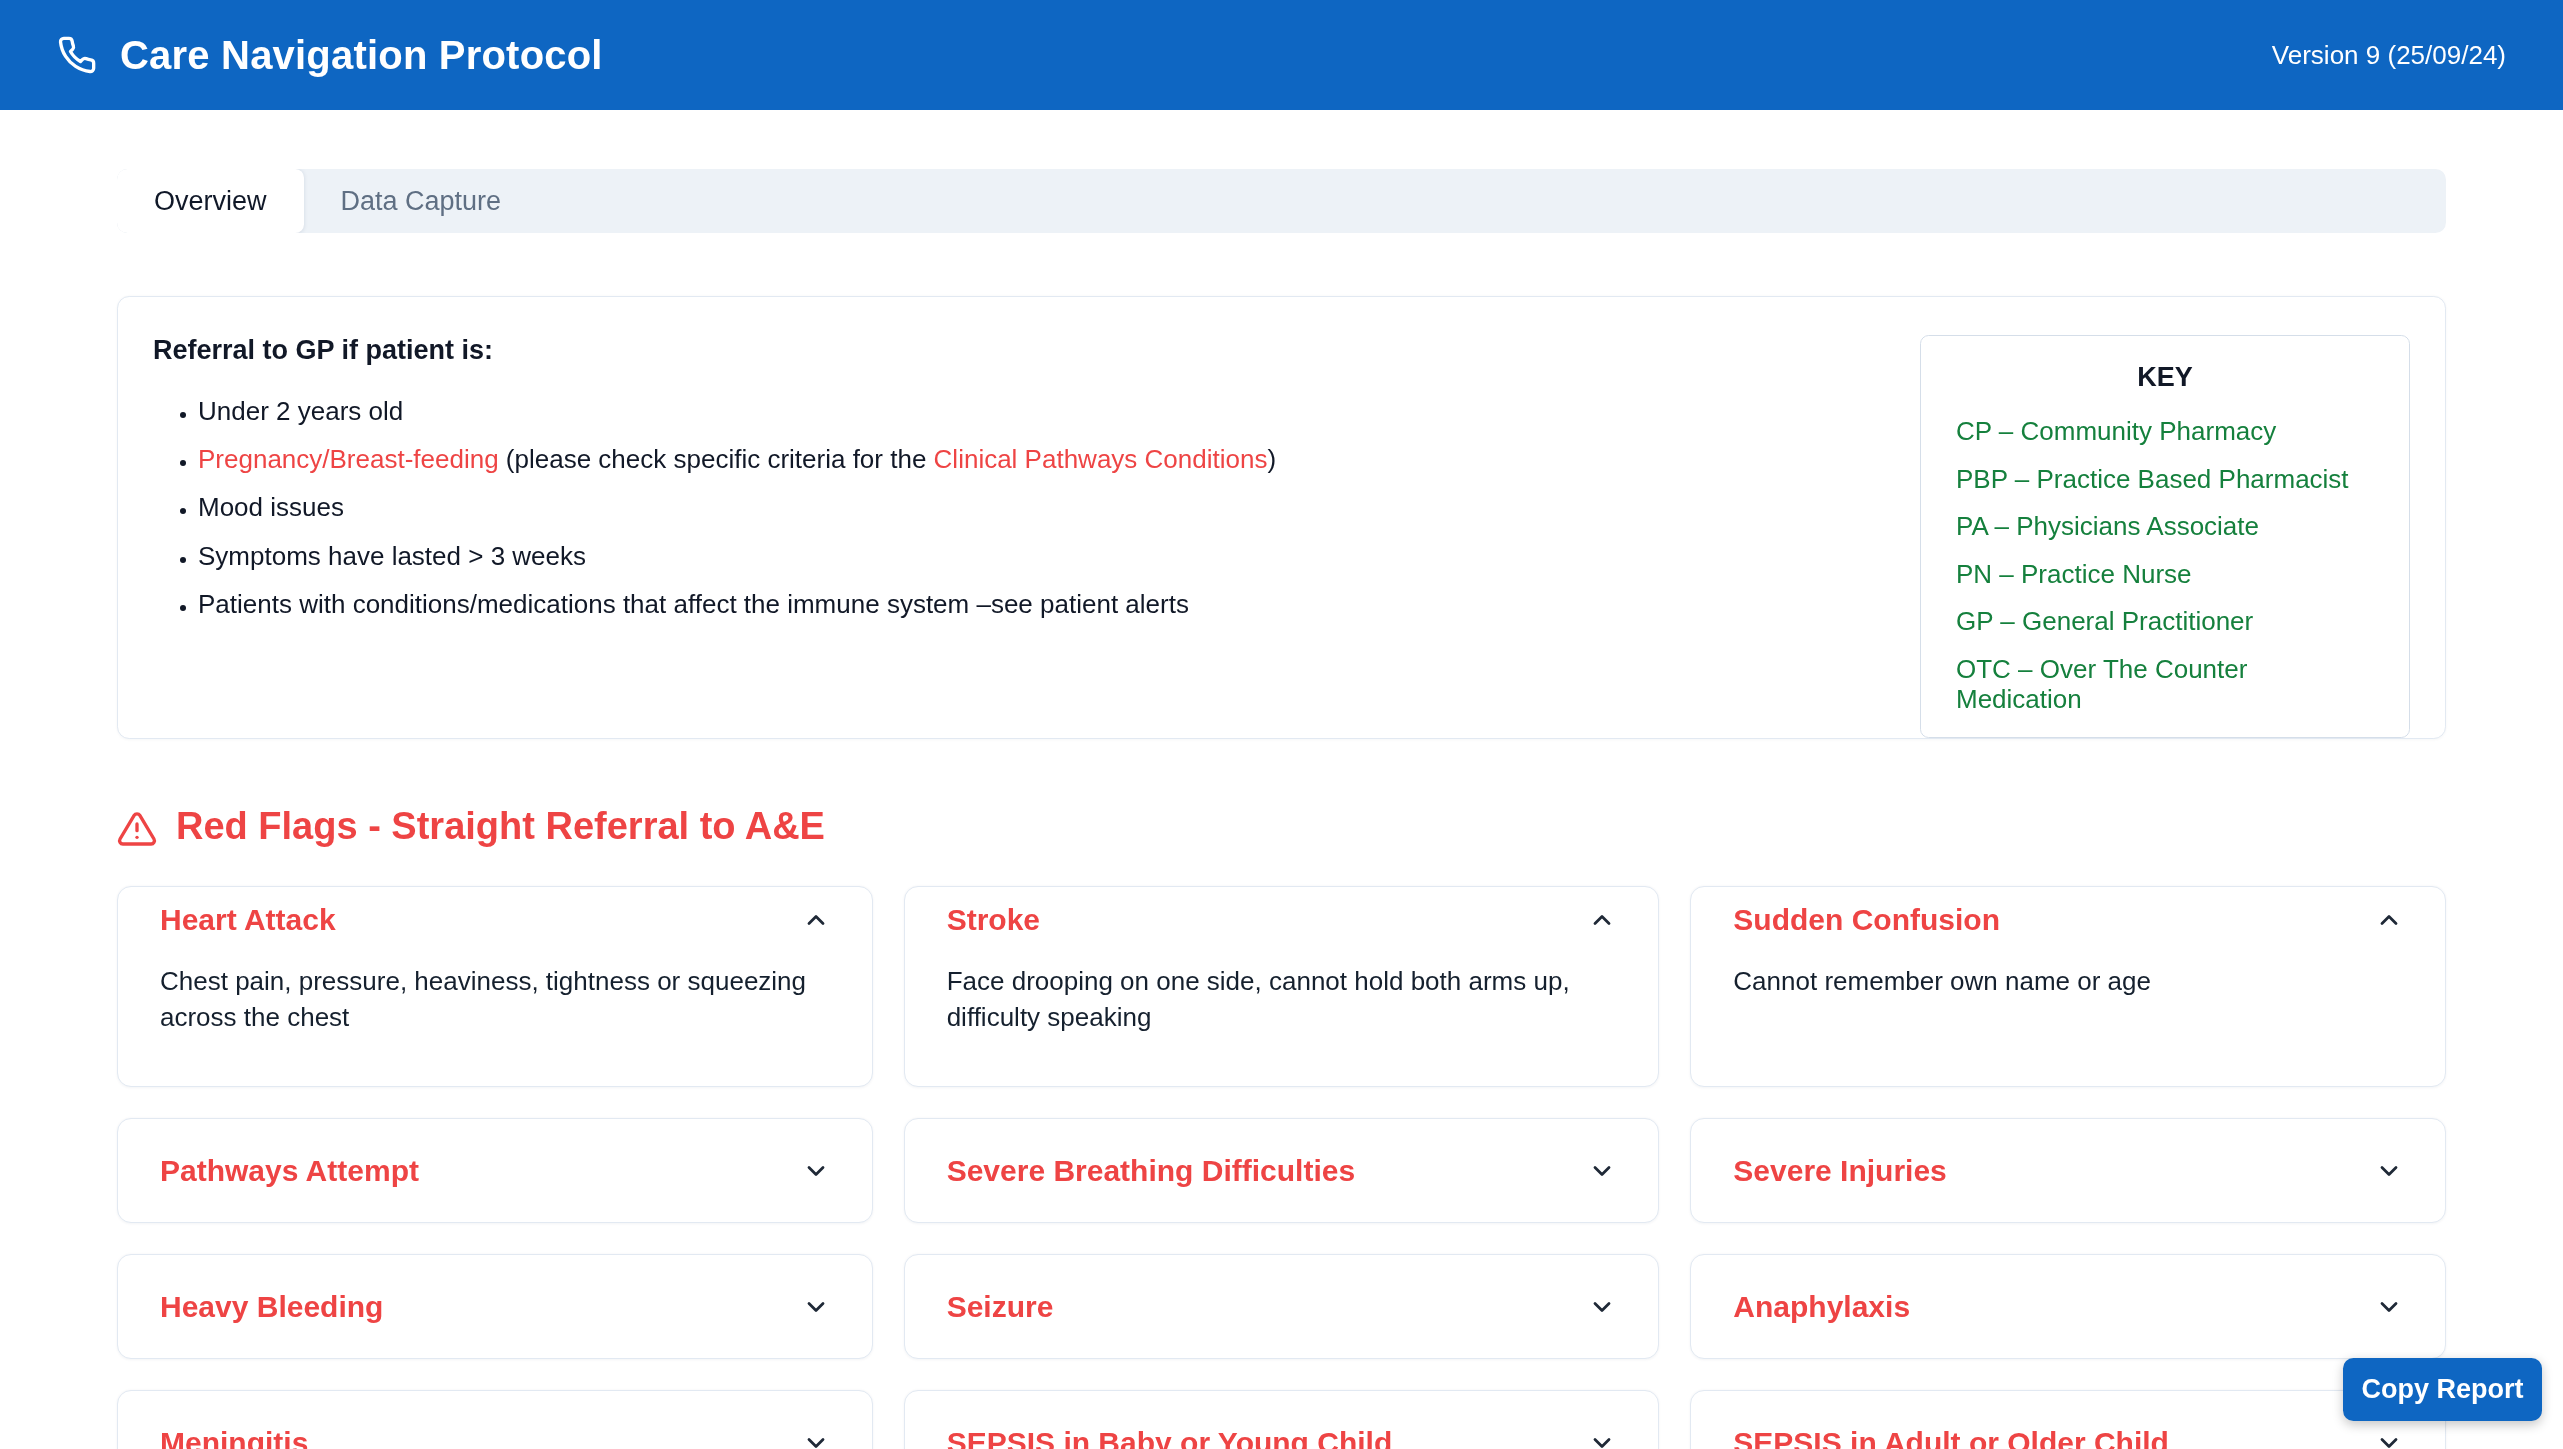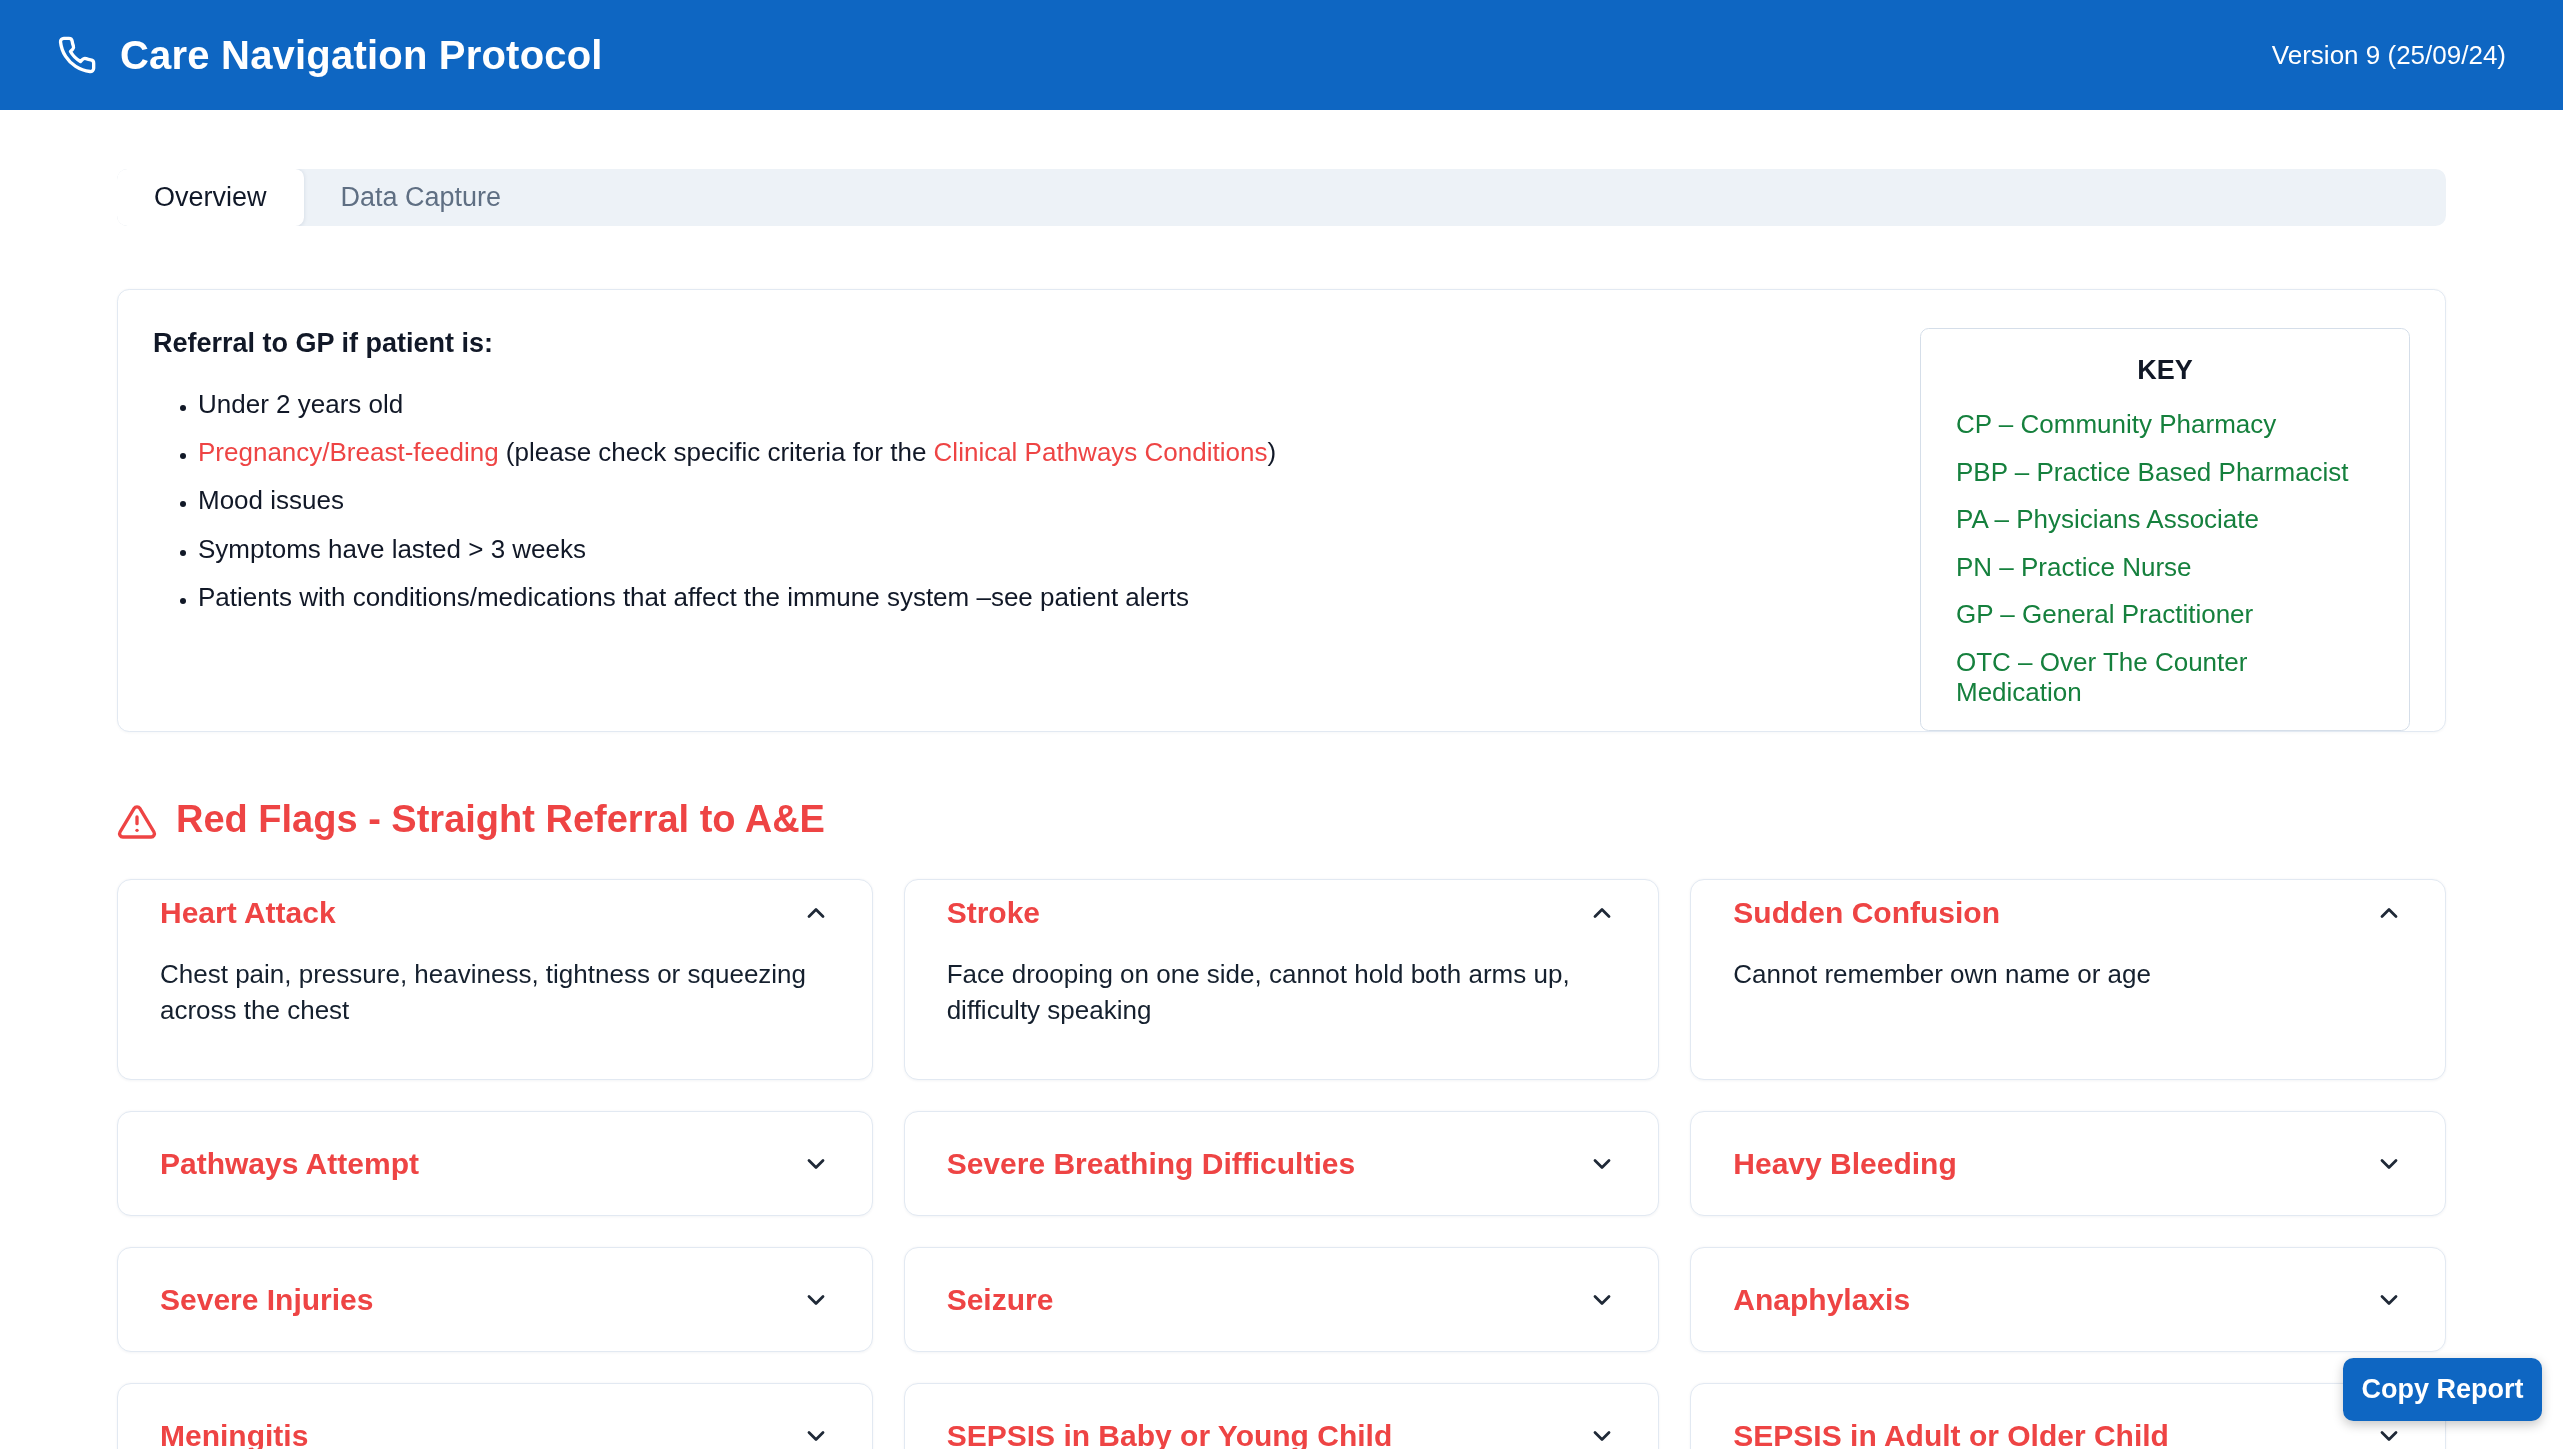--- a/index.html
+++ b/index.html
@@ -33,21 +33,21 @@
     letter-spacing: 0.2px;
   }
   .version-label { font-size: 26px; color: #ffffff; font-weight: 400; }
 
   
   .content { padding: 0 117px; }
 
   
   .tabs {
     margin-top: 59px;
-    height: 57px;
+    height: 64px;
     background: #edf2f7;
     border-radius: 10.5px;
     display: flex;
     align-items: stretch;
     overflow: hidden;
   }
   .tab {
     display: flex;
     align-items: center;
     padding: 0 37px;
@@ -278,32 +278,32 @@
           <span class="chevron">
             <svg width="28" height="28" viewBox="0 0 24 24" fill="none" stroke="#1f2937" stroke-width="2.4" stroke-linecap="round" stroke-linejoin="round">
                 <polyline points="6 9 12 15 18 9"></polyline>
               </svg>
           </span>
         </div>
       </div>
 
       <div class="flag-card collapsed">
         <div class="flag-card-header">
+          <h3 class="flag-title">Severe Injuries</h3>
+          <span class="chevron">
+            <svg width="28" height="28" viewBox="0 0 24 24" fill="none" stroke="#1f2937" stroke-width="2.4" stroke-linecap="round" stroke-linejoin="round">
+                <polyline points="6 9 12 15 18 9"></polyline>
+              </svg>
+          </span>
+        </div>
+      </div>
+
+      <div class="flag-card collapsed">
+        <div class="flag-card-header">
           <h3 class="flag-title">Heavy Bleeding</h3>
-          <span class="chevron">
-            <svg width="28" height="28" viewBox="0 0 24 24" fill="none" stroke="#1f2937" stroke-width="2.4" stroke-linecap="round" stroke-linejoin="round">
-                <polyline points="6 9 12 15 18 9"></polyline>
-              </svg>
-          </span>
-        </div>
-      </div>
-
-      <div class="flag-card collapsed">
-        <div class="flag-card-header">
-          <h3 class="flag-title">Severe Injuries</h3>
           <span class="chevron">
             <svg width="28" height="28" viewBox="0 0 24 24" fill="none" stroke="#1f2937" stroke-width="2.4" stroke-linecap="round" stroke-linejoin="round">
                 <polyline points="6 9 12 15 18 9"></polyline>
               </svg>
           </span>
         </div>
       </div>
 
       <div class="flag-card collapsed">
         <div class="flag-card-header">

